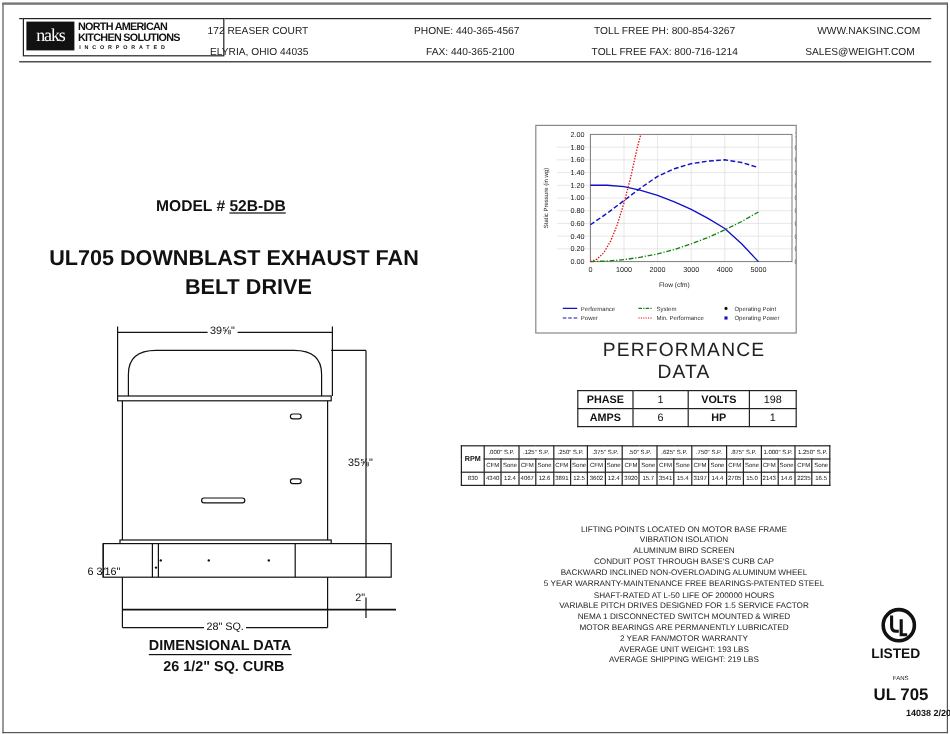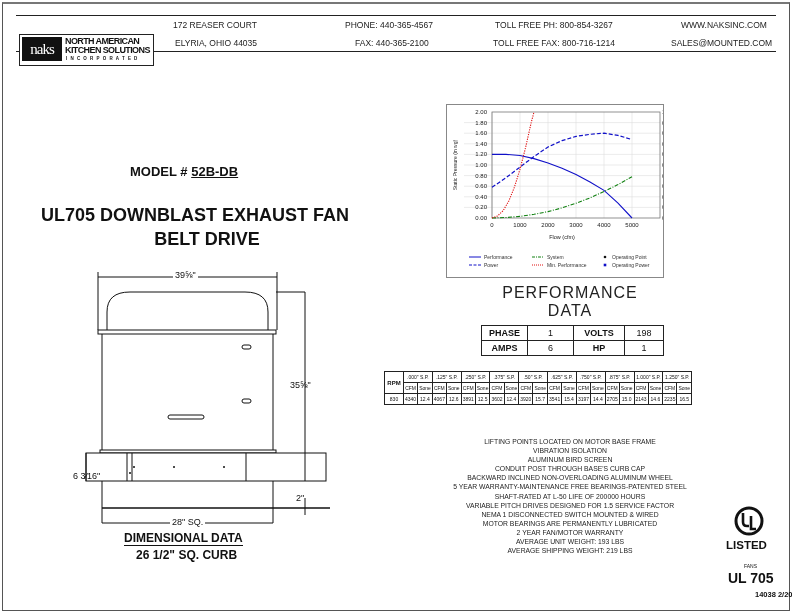--- a/index.html
+++ b/index.html
@@ -1,20 +1,20 @@
 <!DOCTYPE html>
 <html><head>
 <meta charset="utf-8">
 <style>
   html, body { margin: 0; padding: 0; background: #fff; }
   body { width: 792px; height: 612px; position: relative; overflow: hidden; font-family: "Liberation Sans", sans-serif; color: #111; }
   .page-frame { position: absolute; left: 2px; top: 2px; width: 786px; height: 606px; border: 1px solid #555; border-top: 2px solid #777; }
   .hdr-line { position: absolute; left: 16px; width: 760px; height: 1px; background: #222; }
   .hdr-text { position: absolute; font-size: 8.5px; color: #222; white-space: nowrap; }
-  .logo { position: absolute; left: 19px; top: 34px; width: 133px; height: 30px; border: 1px solid #222; background: #fff; }
+  .logo { position: absolute; left: 19px; top: 15px; width: 133px; height: 30px; border: 1px solid #222; background: #fff; padding-left: 33px; }
   .logo-box { position: absolute; left: 2px; top: 2px; width: 40px; height: 24px; background: #111; color: #fff; font-size: 15px; line-height: 24px; text-align: center; font-family: "Liberation Serif", serif; letter-spacing: -1px; }
   .logo-t1, .logo-t2 { position: absolute; left: 45px; font-weight: bold; font-size: 9px; line-height: 9px; letter-spacing: -0.6px; white-space: nowrap; text-align: center; }
   .logo-t1 { top: 2px; } .logo-t2 { top: 11px; }
   .logo-t3 { position: absolute; left: 46px; top: 21px; font-size: 4.5px; font-weight: bold; letter-spacing: 3.2px; white-space: nowrap; }
   .model { position: absolute; left: 130px; top: 164px; font-size: 13px; font-weight: bold; white-space: nowrap; }
   .model u { text-decoration: underline; }
   .title1 { position: absolute; left: 0; width: 390px; top: 205px; font-size: 18px; font-weight: bold; text-align: center; white-space: nowrap; }
   .title2 { position: absolute; left: 0; width: 390px; top: 229px; font-size: 18px; font-weight: bold; text-align: center; white-space: nowrap; padding-left: 12px; }
   .dim-label { position: absolute; font-size: 9px; white-space: nowrap; }
   .dimdata { position: absolute; left: 124px; top: 531px; font-size: 12px; font-weight: bold; border-bottom: 1px solid #111; white-space: nowrap; }
@@ -49,21 +49,21 @@
   <div class="logo-t2">KITCHEN SOLUTIONS</div>
   <div class="logo-t3">INCORPORATED</div>
 </div>
 <div class="hdr-text" style="left:173px;top:20px">172 REASER COURT</div>
 <div class="hdr-text" style="left:175px;top:38px">ELYRIA, OHIO 44035</div>
 <div class="hdr-text" style="left:345px;top:20px">PHONE: 440-365-4567</div>
 <div class="hdr-text" style="left:355px;top:38px">FAX: 440-365-2100</div>
 <div class="hdr-text" style="left:495px;top:20px">TOLL FREE PH: 800-854-3267</div>
 <div class="hdr-text" style="left:493px;top:38px">TOLL FREE FAX: 800-716-1214</div>
 <div class="hdr-text" style="left:681px;top:20px">WWW.NAKSINC.COM</div>
-<div class="hdr-text" style="left:671px;top:38px">SALES@MOUNTED.COM</div>
+<div class="hdr-text" style="left:671px;top:38px">SALES@WEIGHT.COM</div>
 
 <div class="model"><span>MODEL # </span><u>52B-DB</u></div>
 <div class="title1">UL705 DOWNBLAST EXHAUST FAN</div>
 <div class="title2">BELT DRIVE</div>
 
 <svg style="left:60px;top:270px" width="270" height="260" viewBox="0 0 270 260">
   <g stroke="#111" fill="none" stroke-width="1">
 
     <line x1="38" y1="7" x2="217" y2="7"></line>
     <line x1="38" y1="2" x2="38" y2="60"></line>

